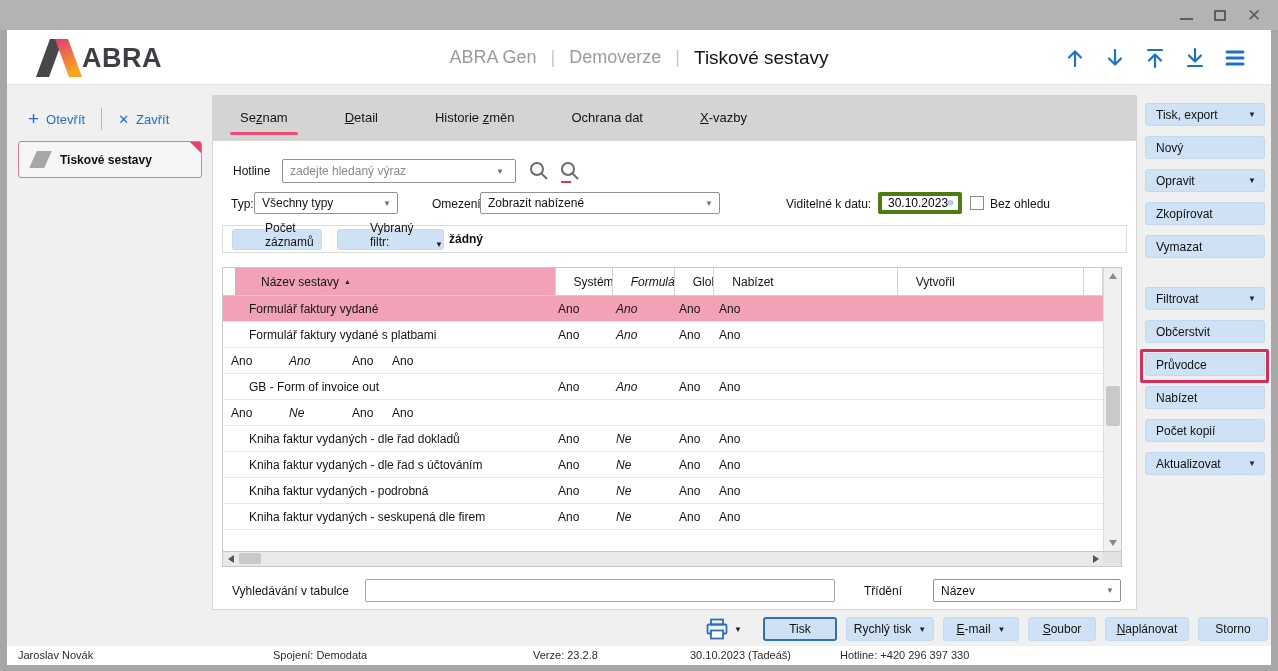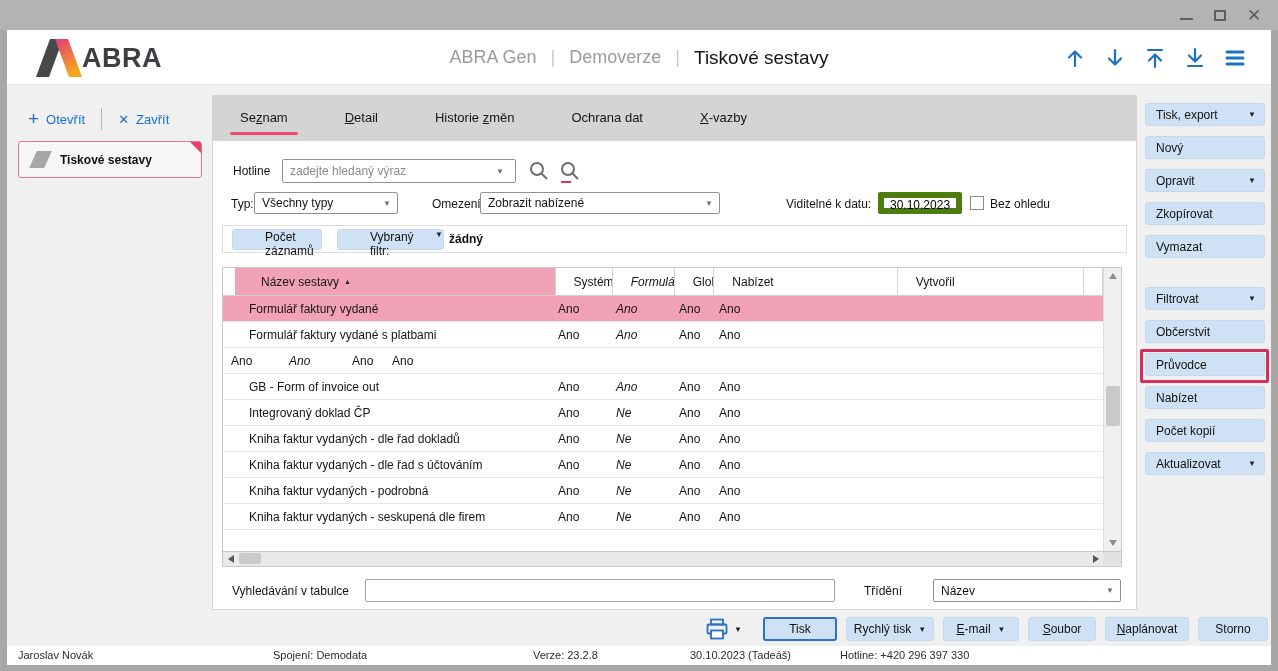--- a/index.html
+++ b/index.html
@@ -58,27 +58,27 @@
   .flabel { position:absolute; font-size:12px; color:#141414; white-space:nowrap; }
   .combo { position:absolute; background:#fff; border:1px solid #919191; border-radius:2px; display:flex; align-items:center;
            font-size:12px; color:#141414; padding:0 20px 0 7px; cursor:pointer; }
   .combo .caret { position:absolute; right:6px; font-size:8px; color:#707070; }
   .fulltext-input { position:absolute; left:282px; top:159px; width:234px; height:24px; border:1px solid #919191; border-radius:2px;
                     font-size:12px; padding:0 22px 0 7px; font-family:inherit; color:#141414; }
   .fulltext-input::placeholder { color:#8a8a8a; }
   .ft-caret { position:absolute; left:496px; top:167px; font-size:8px; color:#707070; pointer-events:none; }
   .search-ic { position:absolute; top:159px; width:26px; height:26px; cursor:pointer; }
 
-  .datebox { position:absolute; left:878px; top:192px; width:84px; height:22px; border:6px solid #4d7c0f; border-radius:2px;
-             display:flex; align-items:flex-start; justify-content:space-between; padding:0 5px 0 6px; font-size:12px; cursor:pointer; }
+  .datebox { position:absolute; left:878px; top:192px; width:84px; height:22px; border:4px solid #4d7c0f; border-radius:2px;
+             display:flex; align-items:flex-end; justify-content:space-between; padding:0 5px 0 6px; font-size:12px; cursor:pointer; }
   .checkbox { position:absolute; left:970px; top:196px; width:14px; height:14px; border:1px solid #8b8b8b; background:#fff; cursor:pointer; }
 
   .filterbar { position:absolute; left:222px; top:225px; width:905px; height:28px; border:1px solid #dcdcdc; background:#fff; }
   .blue-chip { position:absolute; top:229px; height:21px; background:#cfe2f5; border:1px solid #c2d9ef; border-radius:3px;
-               display:flex; align-items:flex-start; justify-content:center; font-size:12px; color:#111; cursor:pointer; gap:8px;padding-left:32px; }
+               display:flex; align-items:flex-end; justify-content:center; font-size:12px; color:#111; cursor:pointer; gap:8px;padding-left:32px; }
   .blue-chip .caret { font-size:8px; color:#222; }
   .filter-value { position:absolute; left:449px; top:232px; font-size:12px; font-weight:bold; color:#111; }
 
   
   .table-wrap { position:absolute; left:222px; top:267px; width:900px; height:285px; border:1px solid #c9c9c9; background:#fff; }
   .thead { position:absolute; left:0; top:0; width:880px; height:28px; display:flex; border-bottom:1px solid #cfcfcf; }
   .th { display:flex; align-items:center; padding-left:18px; font-size:12px; color:#141414; border-right:1px solid #d4d4d4;
         white-space:nowrap; overflow:hidden; cursor:pointer; gap:5px; }
   .th.sorted { background:#f2a2b6;margin-left:12px; }
   .sort-arrow { font-size:7px; color:#222; }
@@ -329,21 +329,20 @@
         <div class="tr">
           <div class="td c0">GB - Form of invoice out</div>
           <div class="td c1">Ano</div>
           <div class="td c2">Ano</div>
           <div class="td c3">Ano</div>
           <div class="td c4">Ano</div>
           <div class="td c5"></div>
           <div class="td c6"></div>
         </div>
         <div class="tr">
-          <div class="td c0">Integrovaný doklad ČP</div>
           <div class="td c1">Ano</div>
           <div class="td c2">Ne</div>
           <div class="td c3">Ano</div>
           <div class="td c4">Ano</div>
           <div class="td c5"></div>
           <div class="td c6"></div>
         </div>
         <div class="tr">
           <div class="td c0">Kniha faktur vydaných - dle řad dokladů</div>
           <div class="td c1">Ano</div>

